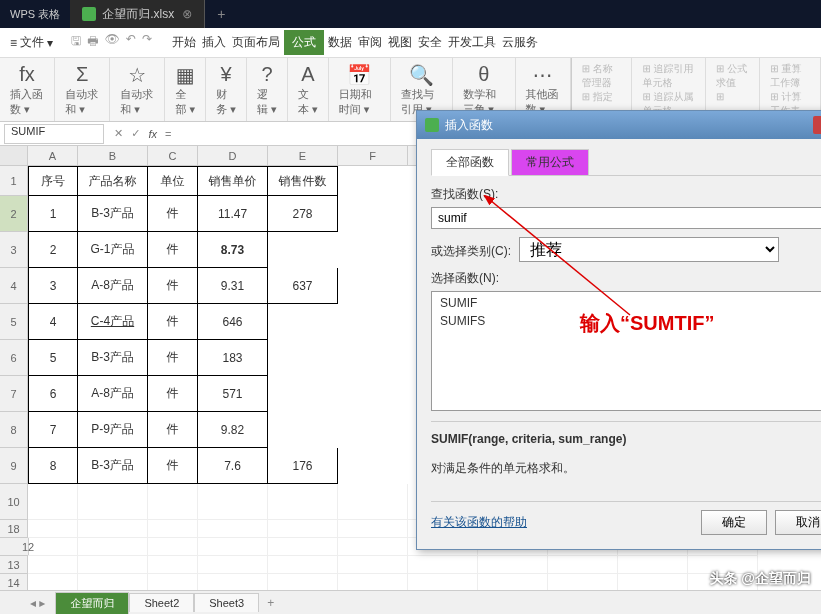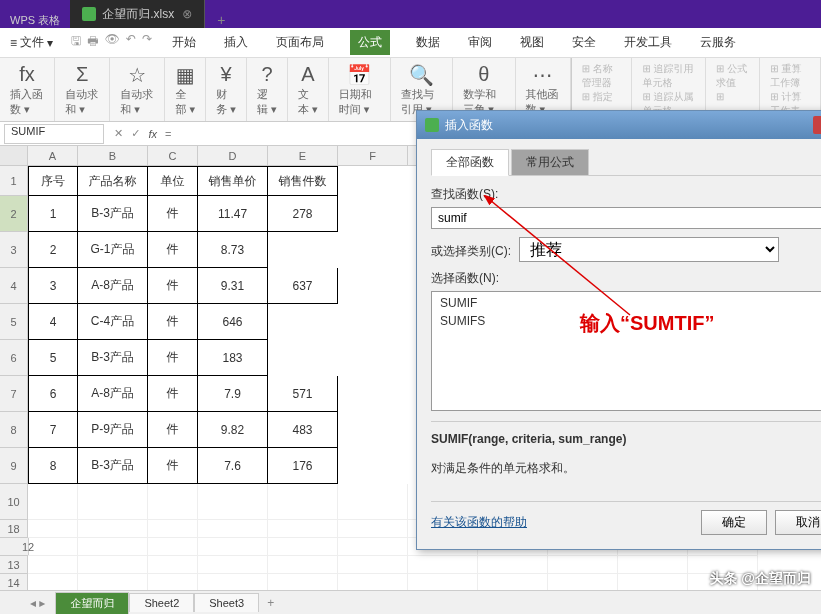--- a/index.html
+++ b/index.html
@@ -1,28 +1,28 @@
 <!DOCTYPE html>
 <html><head>
 <meta charset="utf-8">
 <style>
 *{box-sizing:border-box;margin:0;padding:0;font-family:"Microsoft YaHei",SimSun,sans-serif}
 body{background:#fff;width:821px;height:614px;overflow:hidden;position:relative;font-size:12px;color:#333}
-.titlebar{height:28px;background:#4c1d95;display:flex;align-items:flex-end;color:#ccc}
+.titlebar{height:28px;background:#0f172a;display:flex;align-items:center;color:#ccc}
 .titlebar .logo{padding:0 10px;font-size:11px}
 .titlebar .tab{background:#3a3a3a;height:100%;display:flex;align-items:center;padding:0 12px;border-right:1px solid #555}
 .titlebar .tab.active{background:#2a2a2a}
 .titlebar .tab .x{margin-left:8px;color:#888}
 .titlebar .tab .icon{width:14px;height:14px;background:#4caf50;border-radius:2px;margin-right:6px;display:inline-block}
 .titlebar .plus{padding:0 12px;color:#888;font-size:14px}
 .menubar{height:30px;background:#fff;border-bottom:1px solid #ddd;display:flex;align-items:center;font-size:12px}
 .menubar .btn{padding:0 8px;display:flex;align-items:center;gap:3px}
 .menubar .file{padding:0 10px}
 .menubar .smallicons{display:flex;gap:6px;padding:0 8px;color:#999}
-.menubar .tabs{display:flex;gap:24px;margin-left:10px}
+.menubar .tabs{display:flex;gap:2px;margin-left:10px}
 .menubar .mtab{padding:4px 2px;cursor:pointer}
 .menubar .mtab.active{background:#4b8c3a;color:#fff;padding:4px 8px}
 .ribbon{height:64px;background:#f5f5f5;border-bottom:1px solid #ccc;display:flex}
 .rgroup{border-right:1px solid #ddd;padding:4px 10px;display:flex;flex-direction:column;align-items:center;justify-content:space-between;color:#666;font-size:11px}
 .rgroup .ricon{font-size:20px;color:#555;height:36px;display:flex;align-items:center}
 .rgroup.dis{color:#bbb}
 .namebox{height:24px;display:flex;align-items:center;border-bottom:1px solid #ccc}
 .namebox .nb{width:100px;border:1px solid #ccc;height:20px;padding:0 6px;font-size:11px;margin-left:4px;color:#333}
 .namebox .fxarea{display:flex;align-items:center;gap:8px;margin-left:10px;color:#888;font-size:11px}
 .namebox .fx{font-style:italic;color:#555}
@@ -42,21 +42,21 @@
 .cell.bl{border-left:1px solid #000}
 .sheettabs{position:absolute;bottom:0;left:0;right:0;height:24px;background:#f0f0f0;border-top:1px solid #ccc;display:flex;align-items:center;padding-left:30px;gap:0}
 .stab{padding:3px 14px;border:1px solid #ccc;border-bottom:none;background:#f8f8f8;font-size:11px}
 .stab.active{background:#4b8c3a;color:#fff}
 .dialog{position:absolute;left:416px;top:110px;width:440px;background:#f0f0f0;border:1px solid #6a8cb0;box-shadow:2px 2px 8px rgba(0,0,0,.3)}
 .dlgtitle{height:28px;background:linear-gradient(#7ba8d8,#5a88b8);display:flex;align-items:center;color:#fff;padding:0 8px;font-size:12px}
 .dlgtitle .dicon{width:14px;height:14px;background:#4caf50;border-radius:2px;margin-right:6px}
 .dlgtitle .dx{margin-left:auto;background:#c84040;padding:2px 12px;border-radius:2px}
 .dlgbody{padding:10px 14px}
 .dlgtabs{display:flex;border-bottom:1px solid #ccc;margin-bottom:10px}
-.dtab{padding:4px 14px;border:1px solid #ccc;border-bottom:none;background:#a3a3a3;font-size:12px;margin-right:2px}
+.dtab{padding:4px 14px;border:1px solid #ccc;border-bottom:none;background:#d946ef;font-size:12px;margin-right:2px}
 .dtab.active{background:#fff;border-bottom:1px solid #fff;margin-bottom:-1px}
 .dlab{font-size:12px;margin-bottom:4px}
 .dinput{width:100%;border:1px solid #999;padding:3px 6px;font-size:12px;margin-bottom:8px;background:#fff}
 .dselect{border:1px solid #999;padding:2px 6px;font-size:16px;background:#fff;margin-bottom:8px;width:260px}
 .dlist{border:1px solid #999;background:#fff;height:120px;font-size:12px;padding:2px 0;margin-bottom:10px}
 .dlist div{padding:2px 8px}
 .ddesc{border-top:1px solid #ccc;padding-top:10px;font-size:12px;min-height:80px}
 .ddesc b{font-weight:bold}
 .dfoot{display:flex;align-items:center;padding:8px 0 4px;border-top:1px solid #ccc}
 .dfoot a{color:#1a5490;text-decoration:underline;font-size:12px}
@@ -217,54 +217,52 @@
           <div class="cell b bl" style="width: 50px; height: 36px;">1</div>
           <div class="cell b" style="width: 70px; height: 36px;">B-3产品</div>
           <div class="cell b" style="width: 50px; height: 36px;">件</div>
           <div class="cell b" style="width: 70px; height: 36px;">11.47</div>
           <div class="cell b" style="width: 70px; height: 36px;">278</div>
         </div>
         <div class="crow">
           <div class="cell b bl" style="width: 50px; height: 36px;">2</div>
           <div class="cell b" style="width: 70px; height: 36px;">G-1产品</div>
           <div class="cell b" style="width: 50px; height: 36px;">件</div>
-          <div class="cell b" style="width: 70px; height: 36px;">8.73</div>
+          <div class="cell b" style="width: 70px; height: 36px; font-weight: bold;">8.73</div>
         </div>
         <div class="crow">
           <div class="cell b bl" style="width: 50px; height: 36px;">3</div>
           <div class="cell b" style="width: 70px; height: 36px;">A-8产品</div>
           <div class="cell b" style="width: 50px; height: 36px;">件</div>
           <div class="cell b" style="width: 70px; height: 36px;">9.31</div>
           <div class="cell b" style="width: 70px; height: 36px;">637</div>
         </div>
         <div class="crow">
           <div class="cell b bl" style="width: 50px; height: 36px;">4</div>
-          <div class="cell b" style="width: 70px; height: 36px;">C-4产品</div>
+          <div class="cell b" style="width: 70px; height: 36px; text-decoration: underline;">C-4产品</div>
           <div class="cell b" style="width: 50px; height: 36px;">件</div>
           <div class="cell b" style="width: 70px; height: 36px;">646</div>
         </div>
         <div class="crow">
           <div class="cell b bl" style="width: 50px; height: 36px;">5</div>
           <div class="cell b" style="width: 70px; height: 36px;">B-3产品</div>
           <div class="cell b" style="width: 50px; height: 36px;">件</div>
           <div class="cell b" style="width: 70px; height: 36px;">183</div>
         </div>
         <div class="crow">
           <div class="cell b bl" style="width: 50px; height: 36px;">6</div>
           <div class="cell b" style="width: 70px; height: 36px;">A-8产品</div>
           <div class="cell b" style="width: 50px; height: 36px;">件</div>
-          <div class="cell b" style="width: 70px; height: 36px;">7.9</div>
           <div class="cell b" style="width: 70px; height: 36px;">571</div>
         </div>
         <div class="crow">
           <div class="cell b bl" style="width: 50px; height: 36px;">7</div>
           <div class="cell b" style="width: 70px; height: 36px;">P-9产品</div>
           <div class="cell b" style="width: 50px; height: 36px;">件</div>
           <div class="cell b" style="width: 70px; height: 36px;">9.82</div>
-          <div class="cell b" style="width: 70px; height: 36px;">483</div>
         </div>
         <div class="crow">
           <div class="cell b bl" style="width: 50px; height: 36px;">8</div>
           <div class="cell b" style="width: 70px; height: 36px;">B-3产品</div>
           <div class="cell b" style="width: 50px; height: 36px;">件</div>
           <div class="cell b" style="width: 70px; height: 36px;">7.6</div>
           <div class="cell b" style="width: 70px; height: 36px;">176</div>
         </div>
         <div class="crow">
           <div class="cell" style="width: 50px; height: 36px;"></div>

